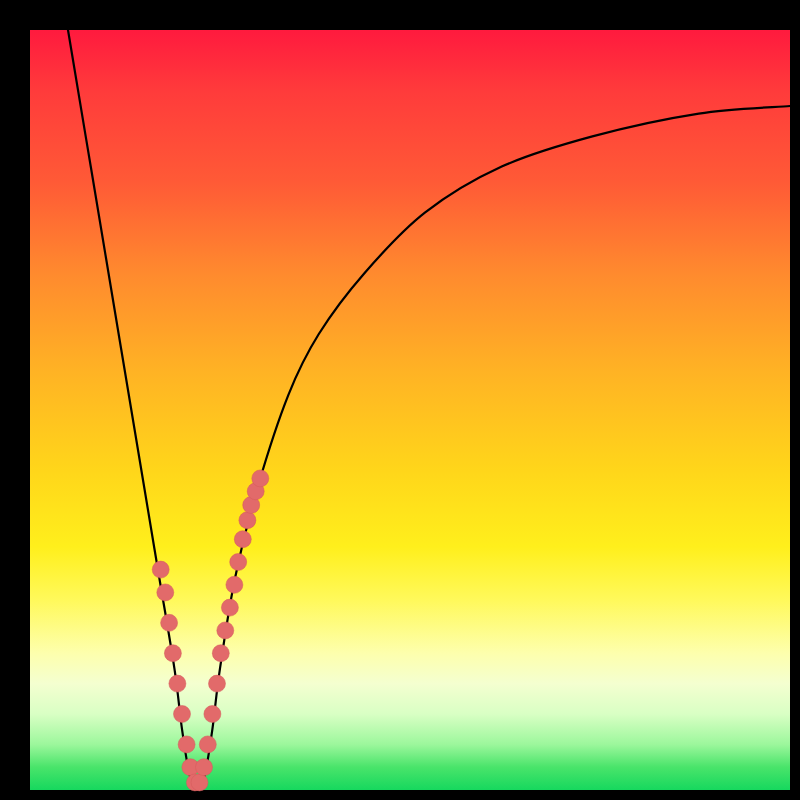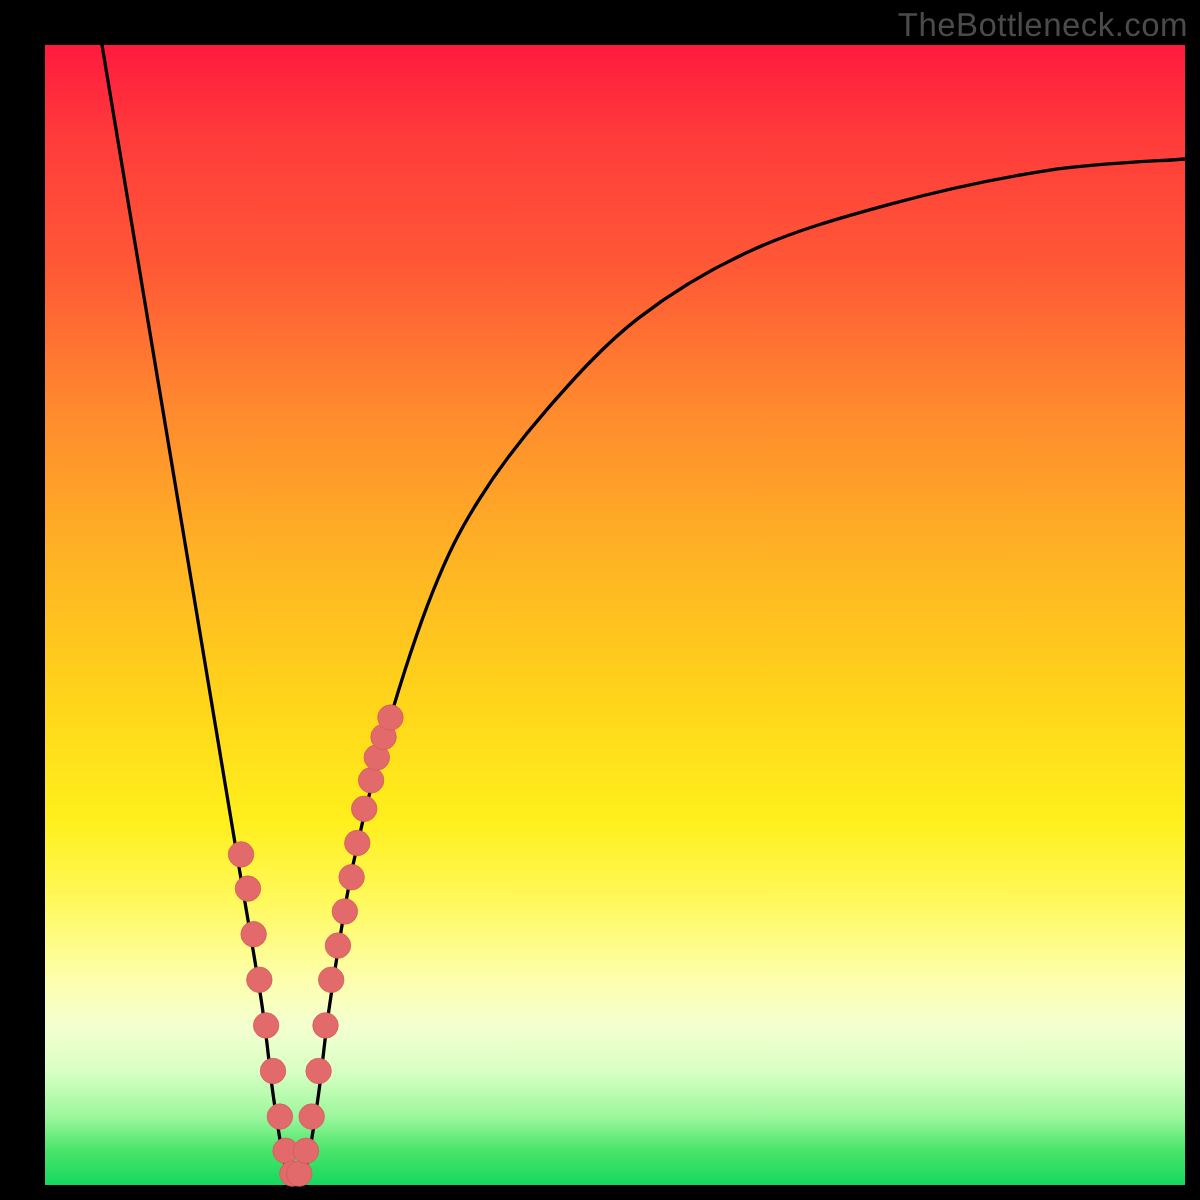--- a/index.html
+++ b/index.html
@@ -68,21 +68,20 @@
     fill: #e26a6a;
     stroke: #d45a5a;
     stroke-width: 0.5;
   }
 </style>
 </head>
 <body>
 
 <div class="frame">
 
-  <div class="watermark">TheBottleneck.com</div>
 
   <div class="plot-area">
     <svg class="curve" viewBox="0 0 760 760">
       <path id="curve-path" class="main" d="M 38.0 0.0 C 41.8 22.8, 51.9 83.6, 60.8 136.8 C 69.7 190.0, 82.3 266.0, 91.2 319.2 C 100.1 372.4, 107.7 418.0, 114.0 456.0 C 120.3 494.0, 124.1 516.8, 129.2 547.2 C 134.3 577.6, 140.6 613.1, 144.4 638.4 C 148.2 663.7, 149.5 681.5, 152.0 699.2 C 154.5 716.9, 157.1 734.7, 159.6 744.8 C 162.1 754.9, 164.7 760.0, 167.2 760.0 C 169.7 760.0, 172.3 754.9, 174.8 744.8 C 177.3 734.7, 179.9 716.9, 182.4 699.2 C 184.9 681.5, 186.2 663.7, 190.0 638.4 C 193.8 613.1, 198.9 577.6, 205.2 547.2 C 211.5 516.8, 219.1 486.4, 228.0 456.0 C 236.9 425.6, 248.3 390.1, 258.4 364.8 C 268.5 339.5, 276.1 324.3, 288.8 304.0 C 301.5 283.7, 316.7 263.5, 334.4 243.2 C 352.1 222.9, 372.4 200.1, 395.2 182.4 C 418.0 164.7, 443.3 149.5, 471.2 136.8 C 499.1 124.1, 529.5 115.3, 562.4 106.4 C 595.3 97.5, 635.9 88.7, 668.8 83.6 C 701.7 78.5, 744.8 77.3, 760.0 76.0"></path>
       <g id="markers-group">
           <circle cx="130.7" cy="539.6" r="8.5" class="marker"></circle>
           <circle cx="135.3" cy="562.4" r="8.5" class="marker"></circle>
           <circle cx="139.1" cy="592.8" r="8.5" class="marker"></circle>
           <circle cx="142.9" cy="623.2" r="8.5" class="marker"></circle>
           <circle cx="147.4" cy="653.6" r="8.5" class="marker"></circle>

